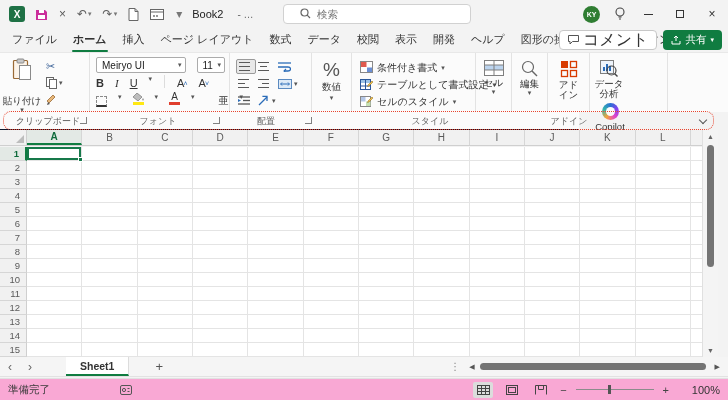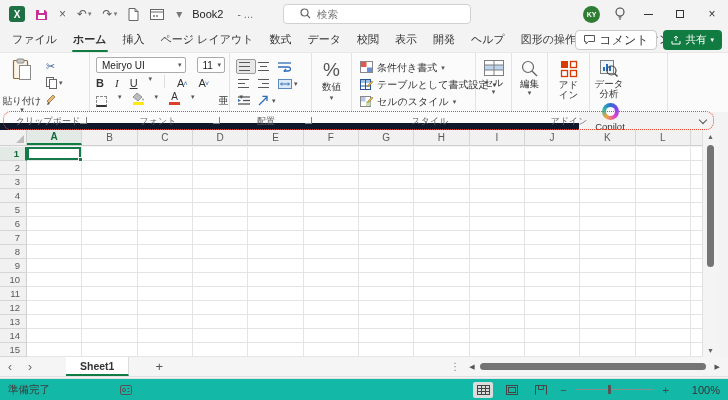--- a/index.html
+++ b/index.html
@@ -25,21 +25,21 @@
   .minbar { width:9px; height:1px; background:#333; display:inline-block; }
   .maxbox { width:8px; height:8px; border:1px solid #333; display:inline-block; }
 
   
   .tabrow { position:absolute; top:28px; left:0; width:728px; height:24px; background:#f3f3f3; display:flex; align-items:flex-end; }
   .rtabs { display:flex; align-items:flex-end; padding-left:4px; }
   .rtab { padding:4px 8px 5px; font-size:11px; color:#333; position:relative; white-space:nowrap; cursor:default; }
   .rtab.active { font-weight:bold; }
   .rtab.active::after { content:""; position:absolute; left:7px; right:7px; bottom:0; height:2.5px; background:#107c41; border-radius:2px; }
   .tr-right { position:absolute; right:6px; top:2px; display:flex; gap:6px; align-items:center; }
-  .btn-comment { display:flex; align-items:center; gap:4px; background:#fff; border:1px solid #c8c8c8; border-radius:4px; height:20px; padding:0 8px; font-size:12px; color:#333; }
+  .btn-comment { display:flex; align-items:center; gap:4px; background:#fff; border:1px solid #c8c8c8; border-radius:4px; height:20px; padding:0 8px; font-size:16px; color:#333; }
   .btn-share { display:flex; align-items:center; gap:4px; background:#107c41; border-radius:4px; height:20px; padding:0 8px; font-size:10.5px; color:#fff; }
   .chev-w { font-size:7px; color:#fff; }
   .chev { font-size:7px; color:#555; }
 
   
   .ribbon { position:absolute; top:52px; left:0; width:728px; height:60px; background:#fbfbfb; border-top:1px solid #e8e8e8; display:flex; }
   .rgroup { height:100%; border-right:1px solid #e3e3e3; display:flex; align-items:flex-start; padding-top:3px; }
   .g-clip { width:90px; }
   .g-font { width:140px; }
   .g-align { width:82px; }
@@ -87,21 +87,21 @@
   .stylesgrp { display:flex; flex-direction:column; gap:1px; padding:4px 0 0 8px; }
   .style-row { display:flex; align-items:center; gap:4px; height:16px; font-size:10px; color:#333; white-space:nowrap; }
 
   .smallbtn { display:flex; flex-direction:column; align-items:center; padding-top:4px; }
   .smallbtn .blabel { font-size:9.5px; color:#333; margin-top:2px; text-align:center; line-height:10px; }
   .wraplabel { width:26px; }
   .copilot-ic { width:17px; height:17px; border-radius:50%; background:conic-gradient(#2a6fd4,#8a3ff2,#e649c2,#f2a33c,#35b5ac,#2a6fd4); position:relative; }
   .copilot-ic::after { content:""; position:absolute; inset:4px; background:#fbfbfb; border-radius:50%; }
 
   
-  .labelstrip { position:absolute; top:112px; left:0; width:579px; height:18px; background:#fbfbfb; border-bottom:7px solid #0f172a; font-size:9px; color:#5f5f5f; }
+  .labelstrip { position:absolute; top:112px; left:0; width:579px; height:18px; background:#fbfbfb; border-bottom:1px solid #0f172a; font-size:9px; color:#5f5f5f; }
   .glabel { position:absolute; top:3px; transform:translateX(-50%); white-space:nowrap; }
   .launcher { position:absolute; top:5px; width:7px; height:7px; border-right:1.2px solid #808080; border-bottom:1.2px solid #808080; }
   .cchev { position:absolute; top:5px; width:6px; height:6px; border-right:1.3px solid #555; border-bottom:1.3px solid #555; transform:rotate(45deg); }
   .redbox { position:absolute; top:-1px; left:3px; width:711px; height:19px; border:1.5px dotted #e8442e; border-radius:8px; pointer-events:none; }
 
   
   .colheaders { position:absolute; top:130px; left:0; width:702px; height:16px; display:flex; background:#f1f1f1; border-bottom:1px solid #cfcfcf; }
   .corner { width:27px; height:100%; border-right:1px solid #cfcfcf; position:relative; background:#f1f1f1; }
   .corner::after { content:""; position:absolute; right:2px; bottom:2px; border-left:8px solid transparent; border-bottom:8px solid #bdbdbd; }
   .colh { width:55.33px; height:100%; border-right:1px solid #d6d6d6; display:flex; align-items:center; justify-content:center; font-size:10px; color:#5a5a5a; }
@@ -130,21 +130,21 @@
   .sheettabs { display:flex; margin-left:26px; height:100%; }
   .sheettab { background:#fff; padding:0 14px; height:100%; display:flex; align-items:center; font-size:10.5px; color:#333; border-bottom:2.5px solid #107c41; border-right:1px solid #dcdcdc; font-weight:bold; }
   .addsheet { margin-left:26px; color:#555; font-size:13px; }
   .hscroll { position:absolute; right:8px; top:0; height:100%; display:flex; align-items:center; gap:5px; }
   .hdots { color:#888; font-size:10px; margin-right:4px; }
   .harrow { color:#555; font-size:7px; }
   .htrack { width:230px; height:9px; display:flex; align-items:center; }
   .hthumb { width:226px; height:7px; background:#747474; border-radius:4px; }
 
   
-  .statusbar { position:absolute; top:378px; left:0; width:728px; height:22px; background:#14b8a6; border-top:1px solid #e1e1e1; display:flex; align-items:center; font-size:10.5px; color:#3a3a3a;gap:48px; }
+  .statusbar { position:absolute; top:378px; left:0; width:728px; height:22px; background:#f9a8d4; border-top:1px solid #e1e1e1; display:flex; align-items:center; font-size:10.5px; color:#3a3a3a;gap:48px; }
   .ready { margin-left:8px; }
   .macro { margin-left:22px; display:flex; }
   .sb-right { position:absolute; right:8px; display:flex; align-items:center; gap:9px; }
   .viewic { display:flex; align-items:center; justify-content:center; width:20px; height:16px; }
   .viewic.act { background:#dcdcdc; border-radius:2px; }
   .zoomtrack { width:78px; height:1px; background:#8c8c8c; position:relative; }
   .zoomthumb { position:absolute; left:32px; top:-4px; width:3px; height:9px; background:#555; }
   .zoomsym { color:#444; font-size:11px; }
   .zoomval { font-size:11px; color:#333; width:30px; text-align:right;margin-left:12px; }
 </style>

